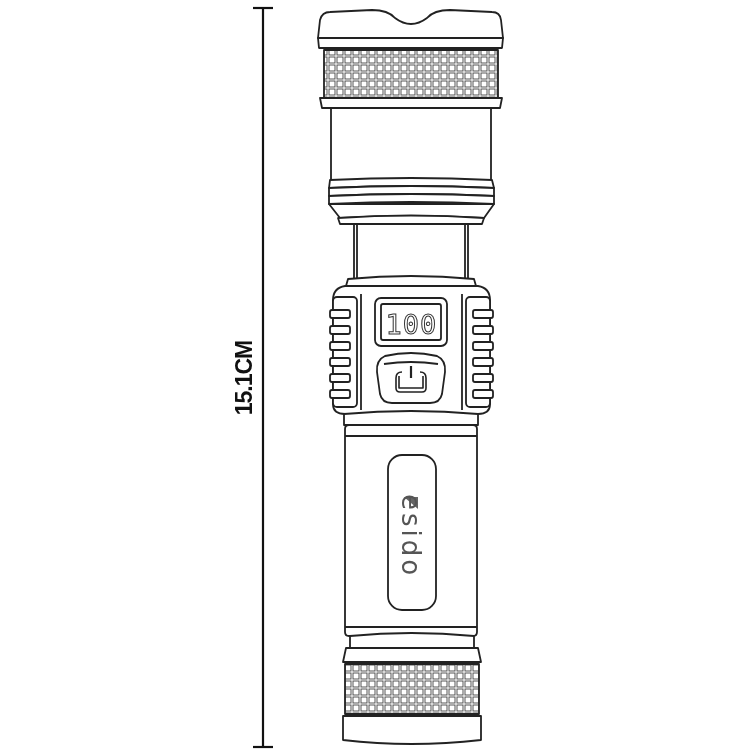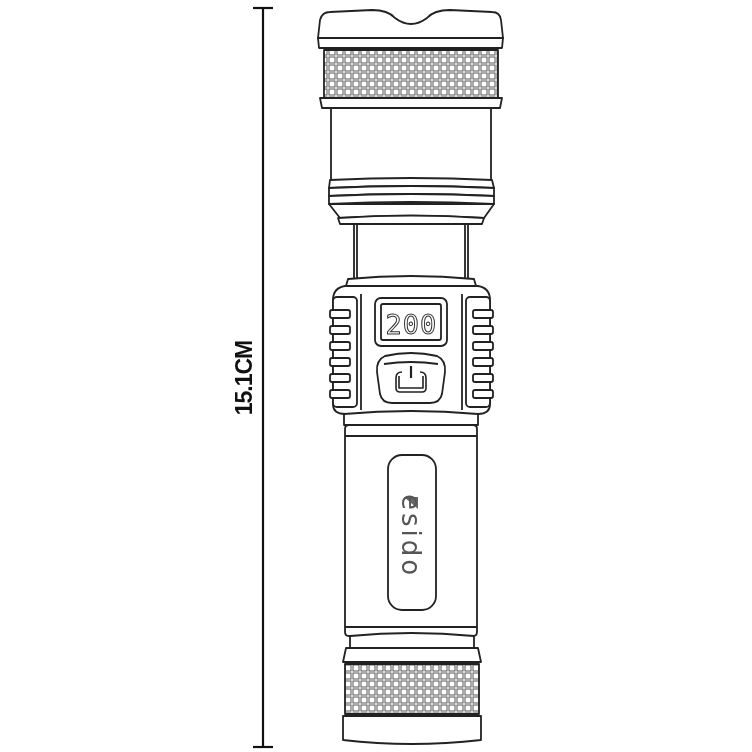--- a/index.html
+++ b/index.html
@@ -103,14 +103,14 @@
     <path d="M350 636 Q411 630 474 636 L474 648 L350 648 Z"></path>
     <path d="M346 648 L478 648 L481 662 L343 662 Z"></path>
     <rect x="345" y="664" width="134" height="50" fill="url(#knurl)"></rect>
     <path d="M343 716 L481 716 L481 740 Q411 748 343 740 Z"></path>
   </g>
 
   <path d="M404 497 L418 497 L418 509 Z" fill="#666"></path>
 </svg>
 
 <div class="dim-label">15.1CM</div>
-<div class="lcd-text">200</div>
+<div class="lcd-text">100</div>
 <div class="brand">esido</div>
 
 </body></html>

